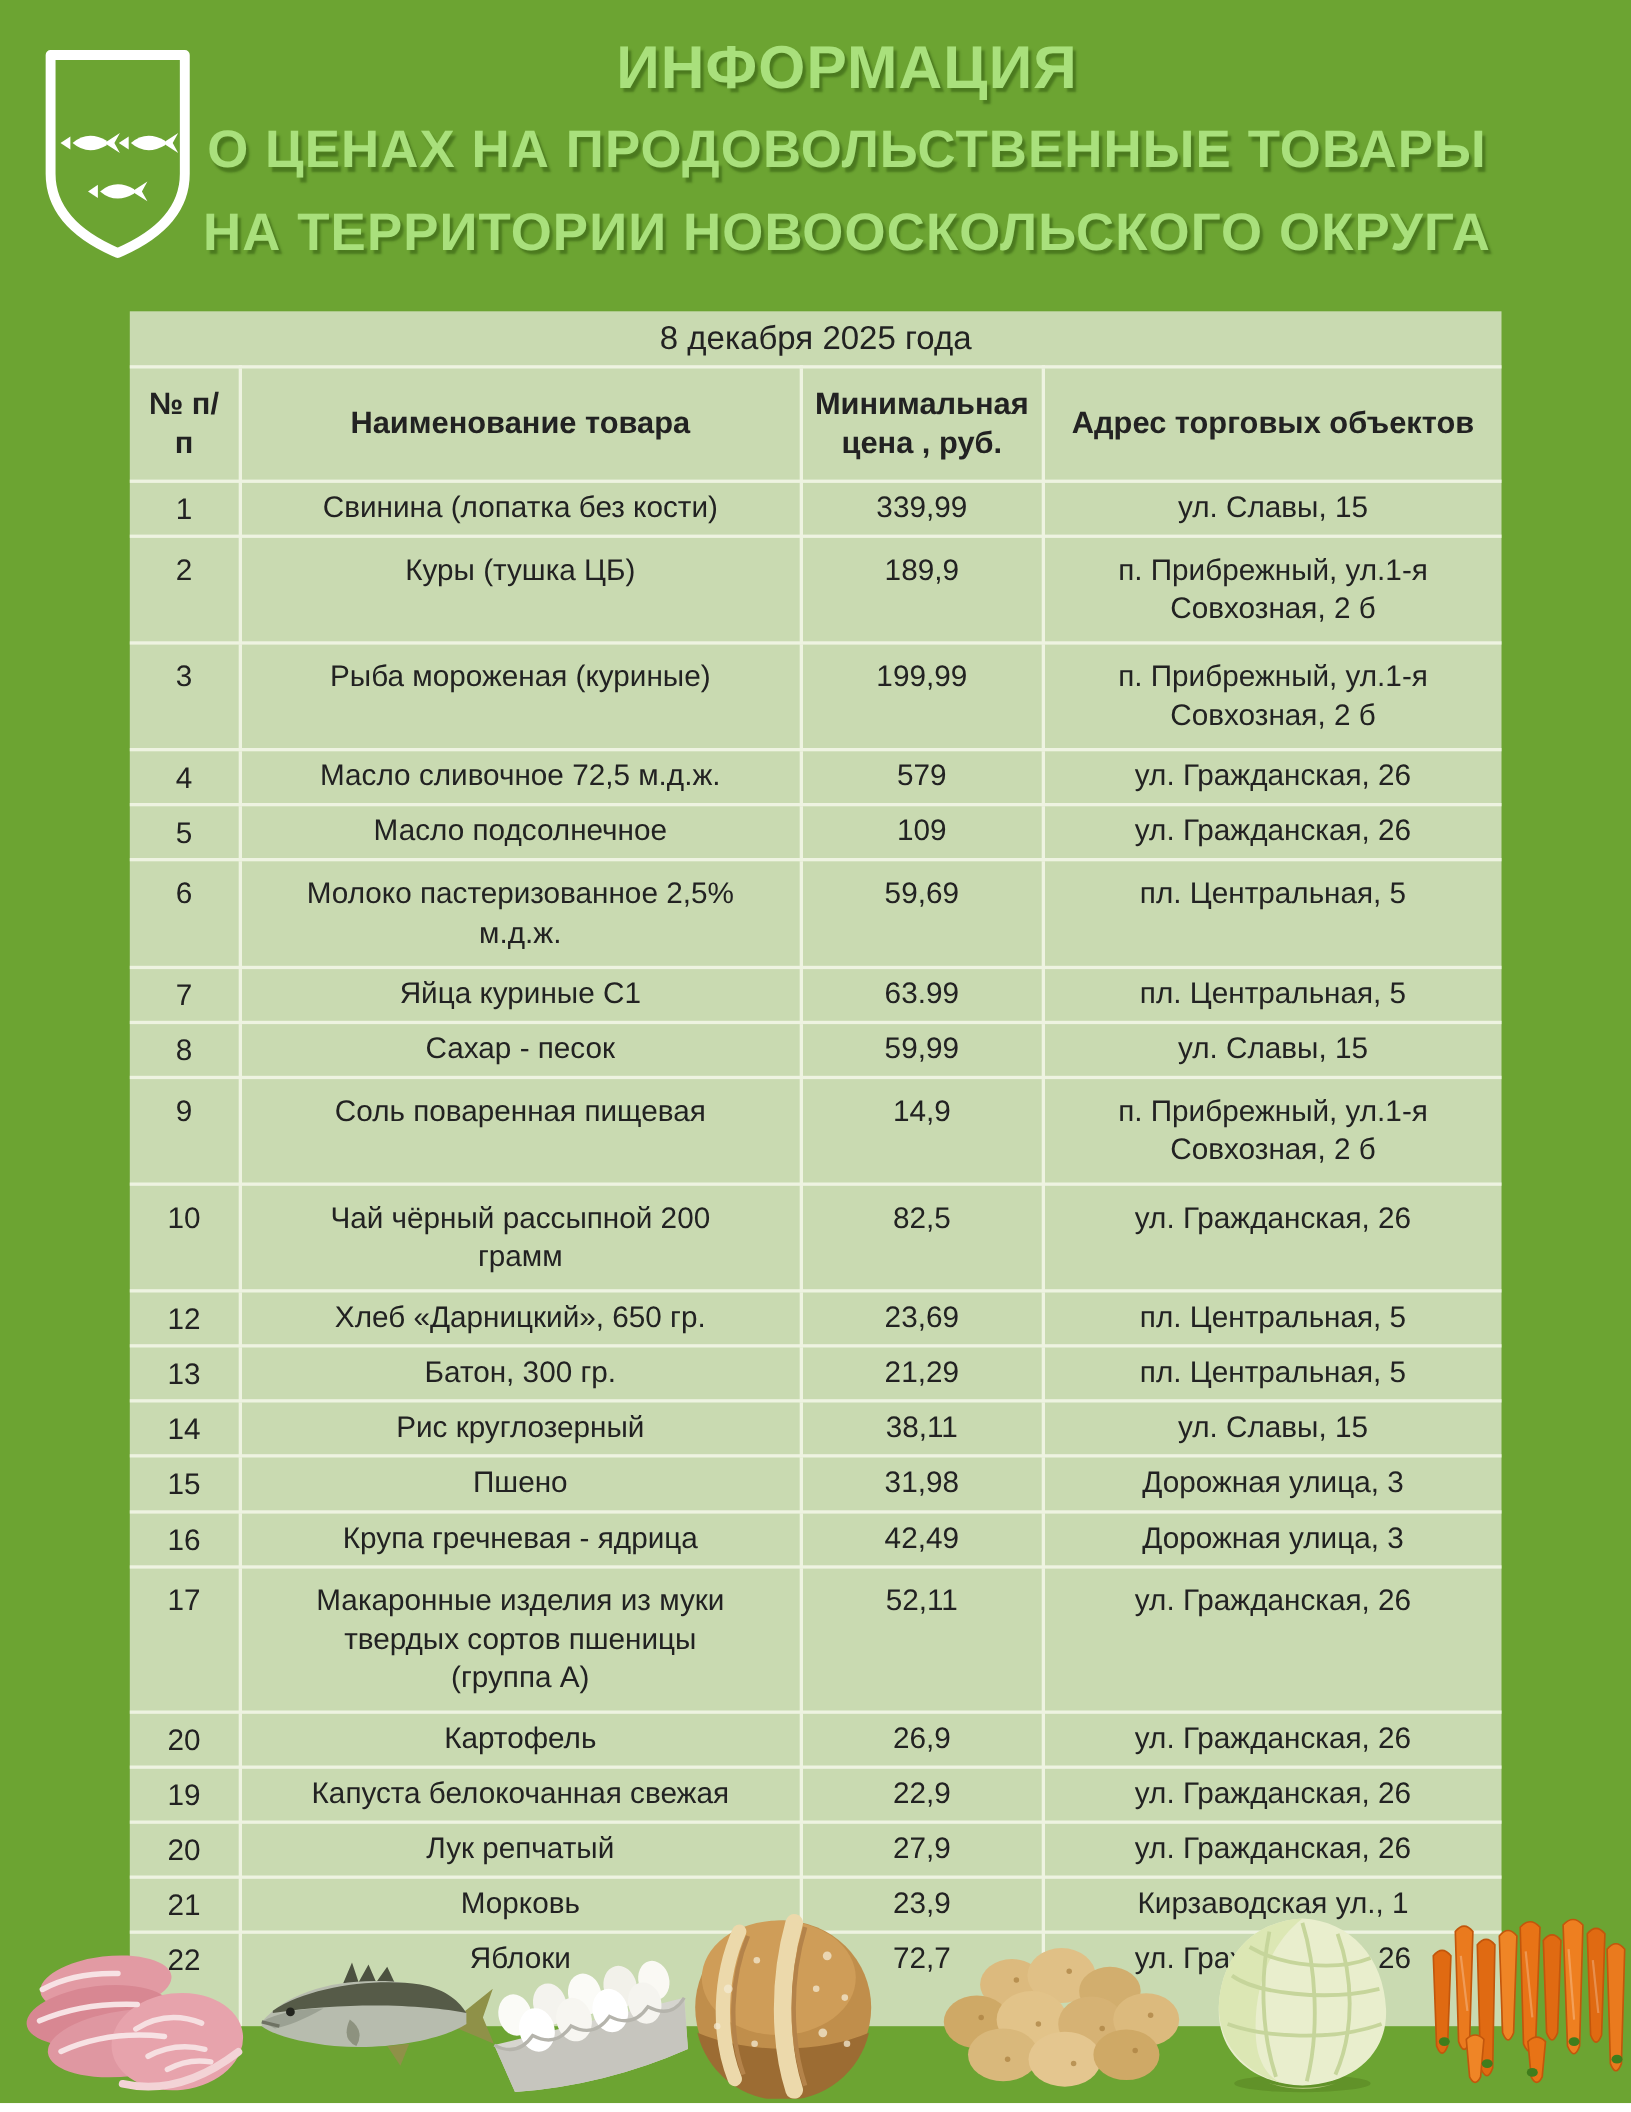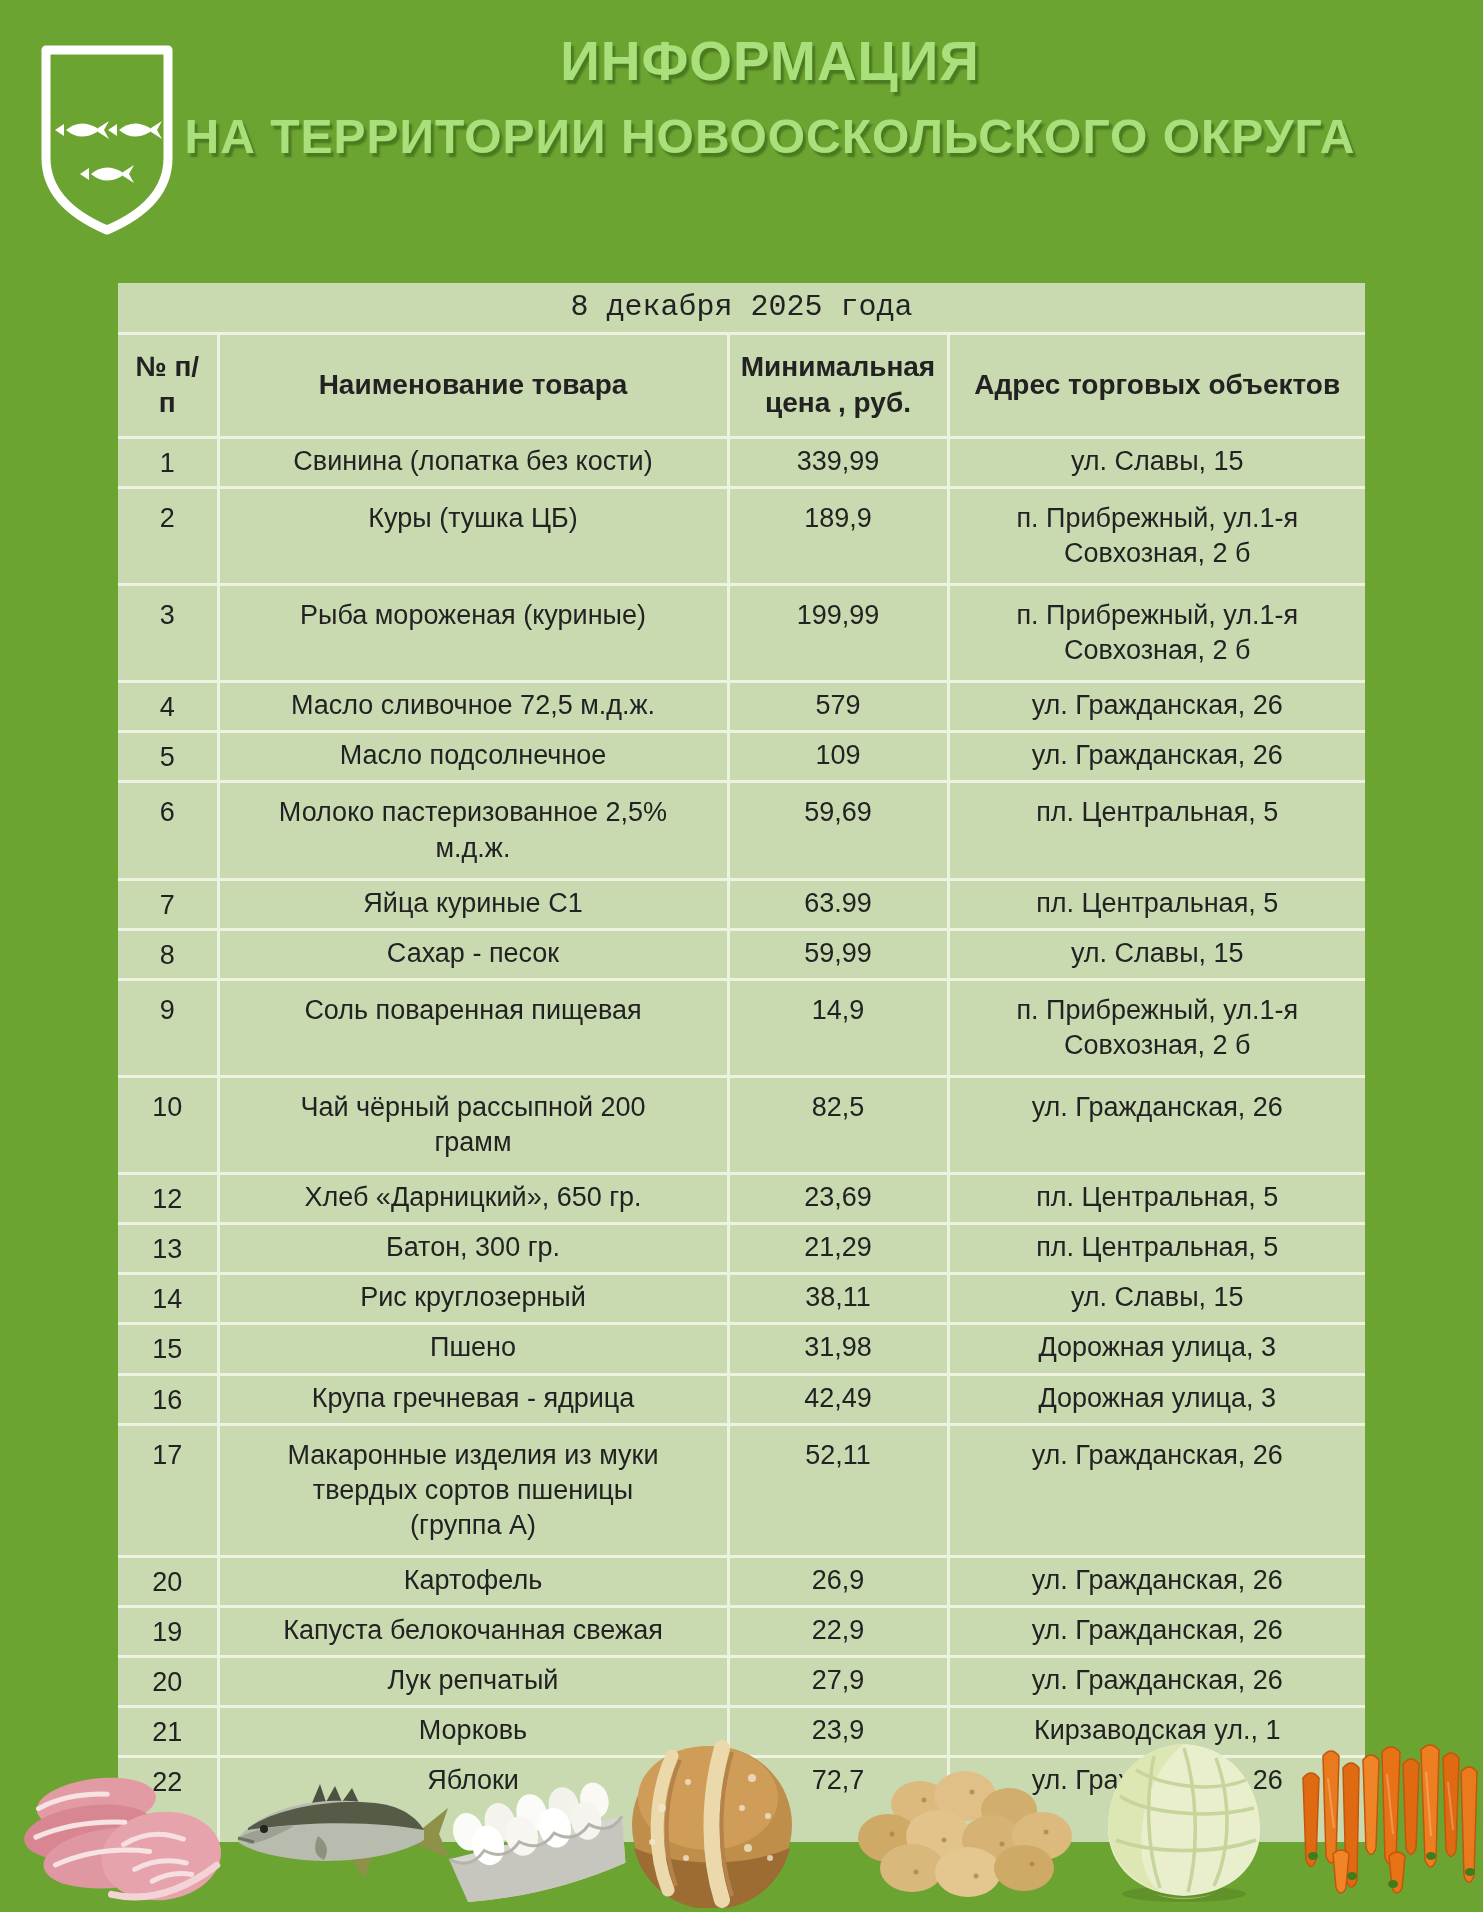--- a/index.html
+++ b/index.html
@@ -22,21 +22,21 @@
   table.price {
     position:absolute; left:118px; top:283px; width:1247px;
     border-collapse:collapse; border:3px hidden;
     background:#c9dab1; color:#222;
     font-size:27px; line-height:1.3; table-layout:fixed;
   }
   table.price td, table.price th {
     border:3px solid #eef3e1; text-align:center;
     padding:5px 12px; vertical-align:top; word-wrap:break-word;
   }
-  td.date-cell { font-size:30px; padding:8px 10px 6px;font-family:Liberation Mono, monospace; }
+  td.date-cell { font-size:30px; padding:8px 10px 6px; }
   table.price th { font-weight:bold; font-size:28px; padding:14px 10px; vertical-align:middle; }
   tbody td { white-space:pre-line; }
   tbody td.c-num { padding-top:7px; }
   tbody tr { height:46px; }
   tbody tr.tall-2 td { padding-top:12px; padding-bottom:12px; }
   tbody tr:last-child td { padding-bottom:42px; }
   
   .food { position:absolute; }
 </style>
 </head>
@@ -53,20 +53,21 @@
       </g>
     </defs>
     <path d="M8,8 h122 v108 q0,46 -61,72 q-61,-26 -61,-72 z" fill="none" stroke="#fff" stroke-width="9" stroke-linejoin="round"></path>
     <use href="#fishg" x="17" y="78"></use>
     <use href="#fishg" x="70" y="78"></use>
     <use href="#fishg" x="42" y="122"></use>
   </svg>
 
   <div class="title">
     <div class="t-line1">ИНФОРМАЦИЯ</div>
+    <div class="t-line2">О ЦЕНАХ НА ПРОДОВОЛЬСТВЕННЫЕ ТОВАРЫ</div>
     <div class="t-line3">НА ТЕРРИТОРИИ НОВООСКОЛЬСКОГО ОКРУГА</div>
   </div>
 
   <table class="price">
     <colgroup>
       <col style="width:100px">
         <col style="width:510px">
         <col style="width:220px">
         <col style="width:417px">
     </colgroup>

